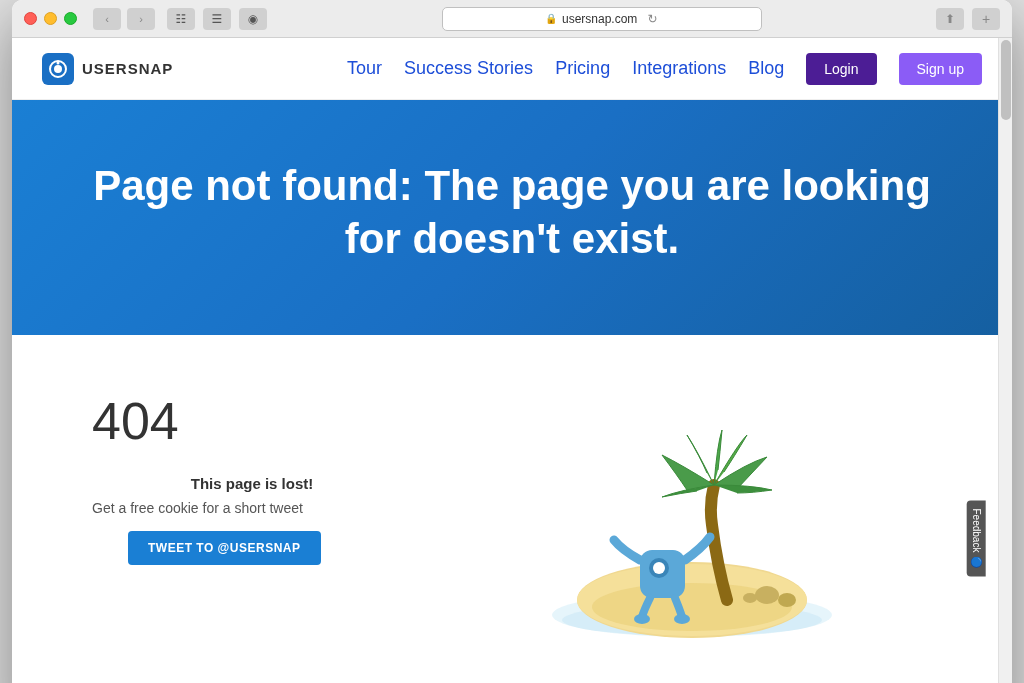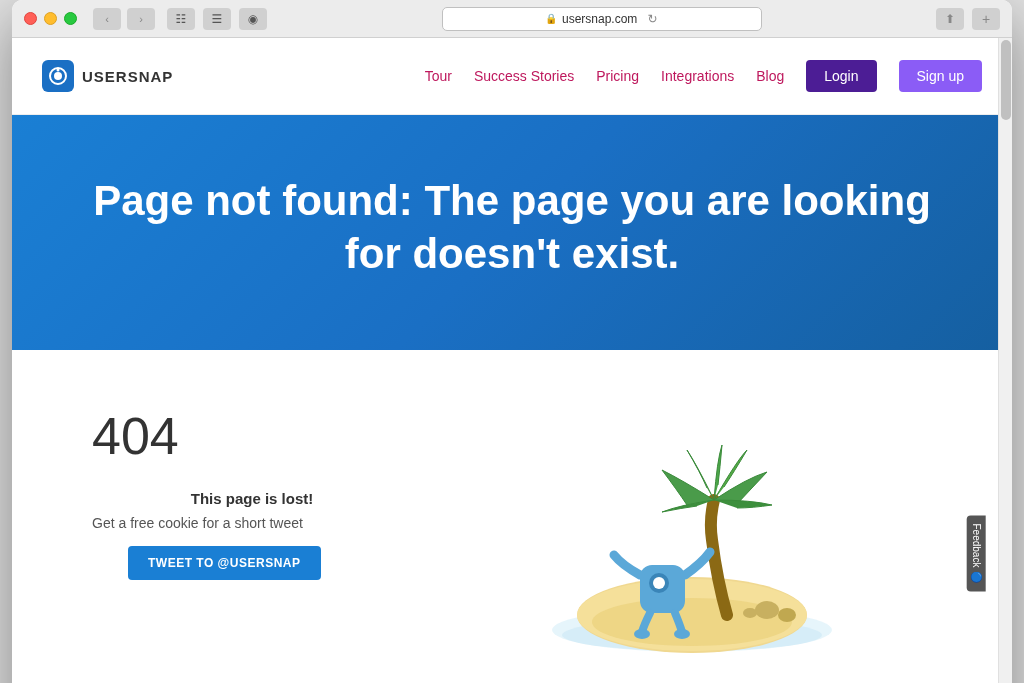--- a/index.html
+++ b/index.html
@@ -129,21 +129,21 @@
       flex: 1;
       display: flex;
       flex-direction: column;
       overflow-y: auto;
       position: relative;
     }
 
     
     .site-header {
       background: #fff;
-      height: 77px;
+      height: 62px;
       display: flex;
       align-items: center;
       padding: 0 30px;
       border-bottom: 1px solid #eee;
       flex-shrink: 0;
     }
 
     .site-logo {
       display: flex;
       align-items: center;
@@ -171,22 +171,22 @@
     }
 
     .site-nav {
       margin-left: auto;
       display: flex;
       align-items: center;
       gap: 22px;
     }
 
     .nav-link {
-      font-size: 14px;
-      color: #be185d;
+      font-size: 18px;
+      color: #1d4ed8;
       text-decoration: none;
       cursor: pointer;
     }
 
     .btn-login {
       background: #4c1d95;
       color: #fff;
       border: none;
       padding: 8px 18px;
       border-radius: 4px;

